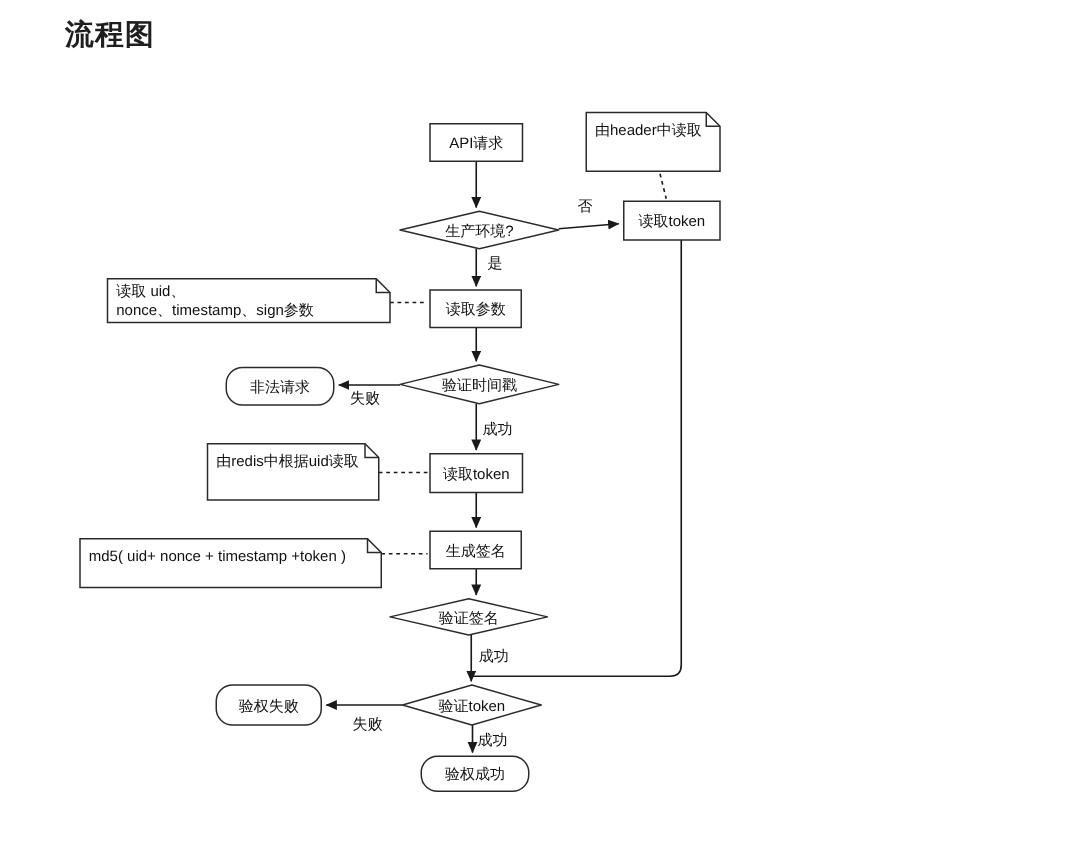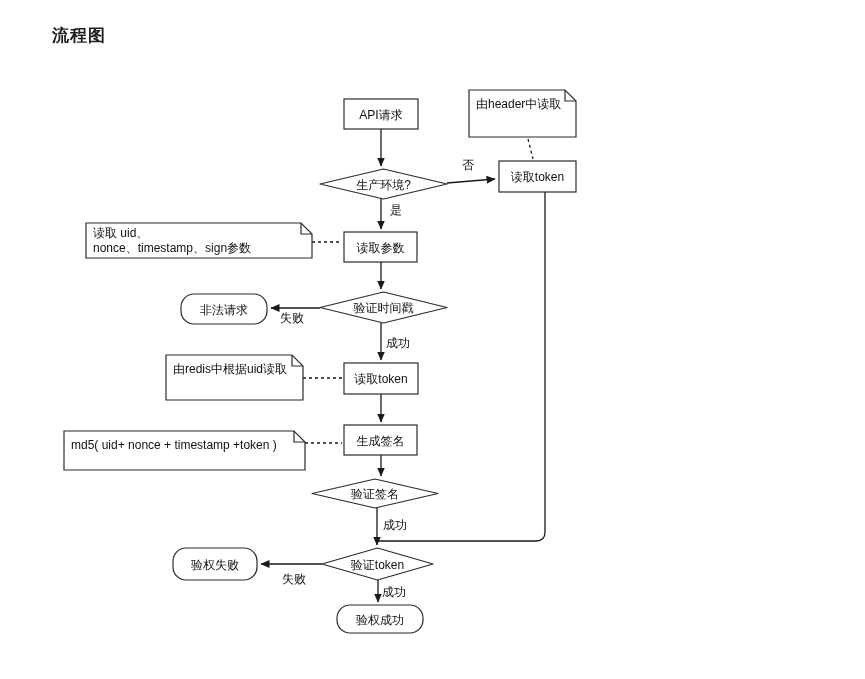--- a/index.html
+++ b/index.html
@@ -11,23 +11,23 @@
   .page {
     position: relative;
     width: 865px;
     height: 679px;
     background: #ffffff;
     overflow: hidden;
   }
   .title {
     position: absolute;
     left: 52px;
-    top: 24px;
+    top: 12px;
     margin: 0;
-    font-size: 17px;
+    font-size: 23px;
     font-weight: bold;
     color: #1f1f1f;
     letter-spacing: 1px;
   }
   svg { position: absolute; left: 0; top: 0; }
   .lbl {
     font-family: "Liberation Sans", sans-serif;
     font-size: 12px;
     fill: #111111;
   }

